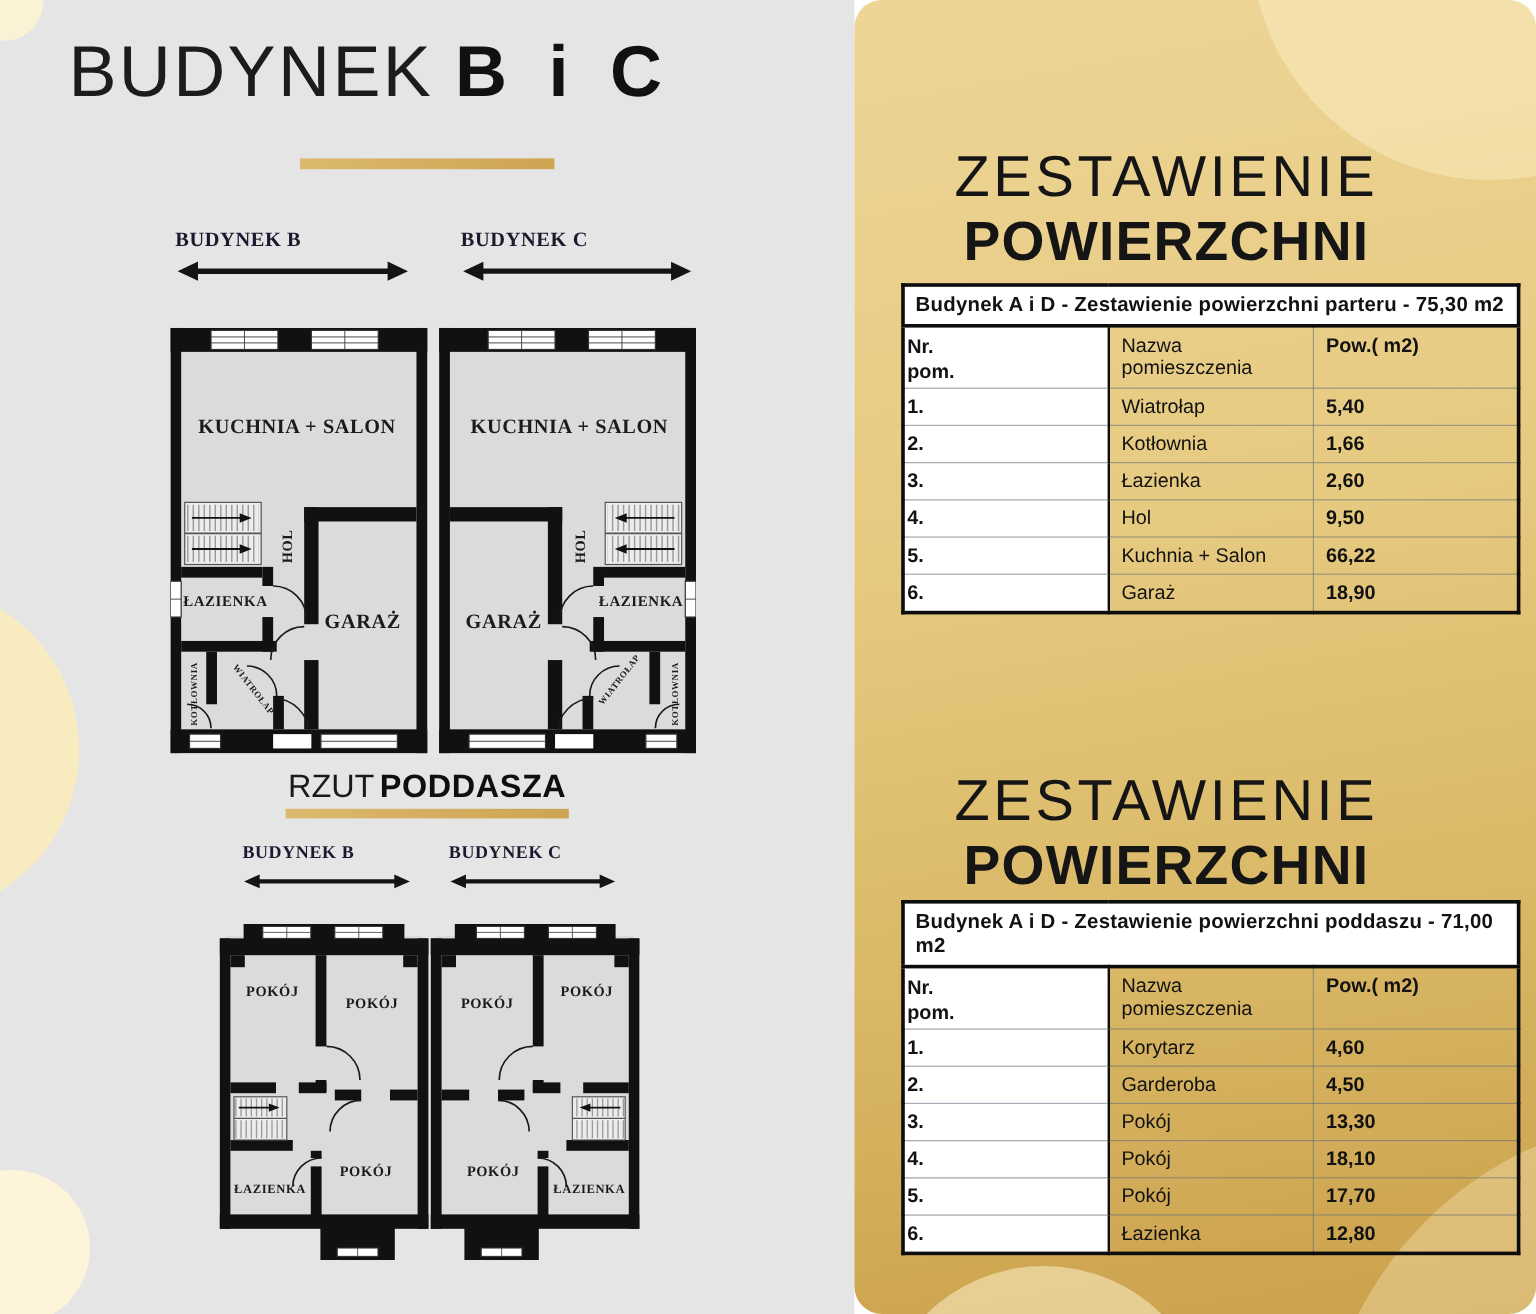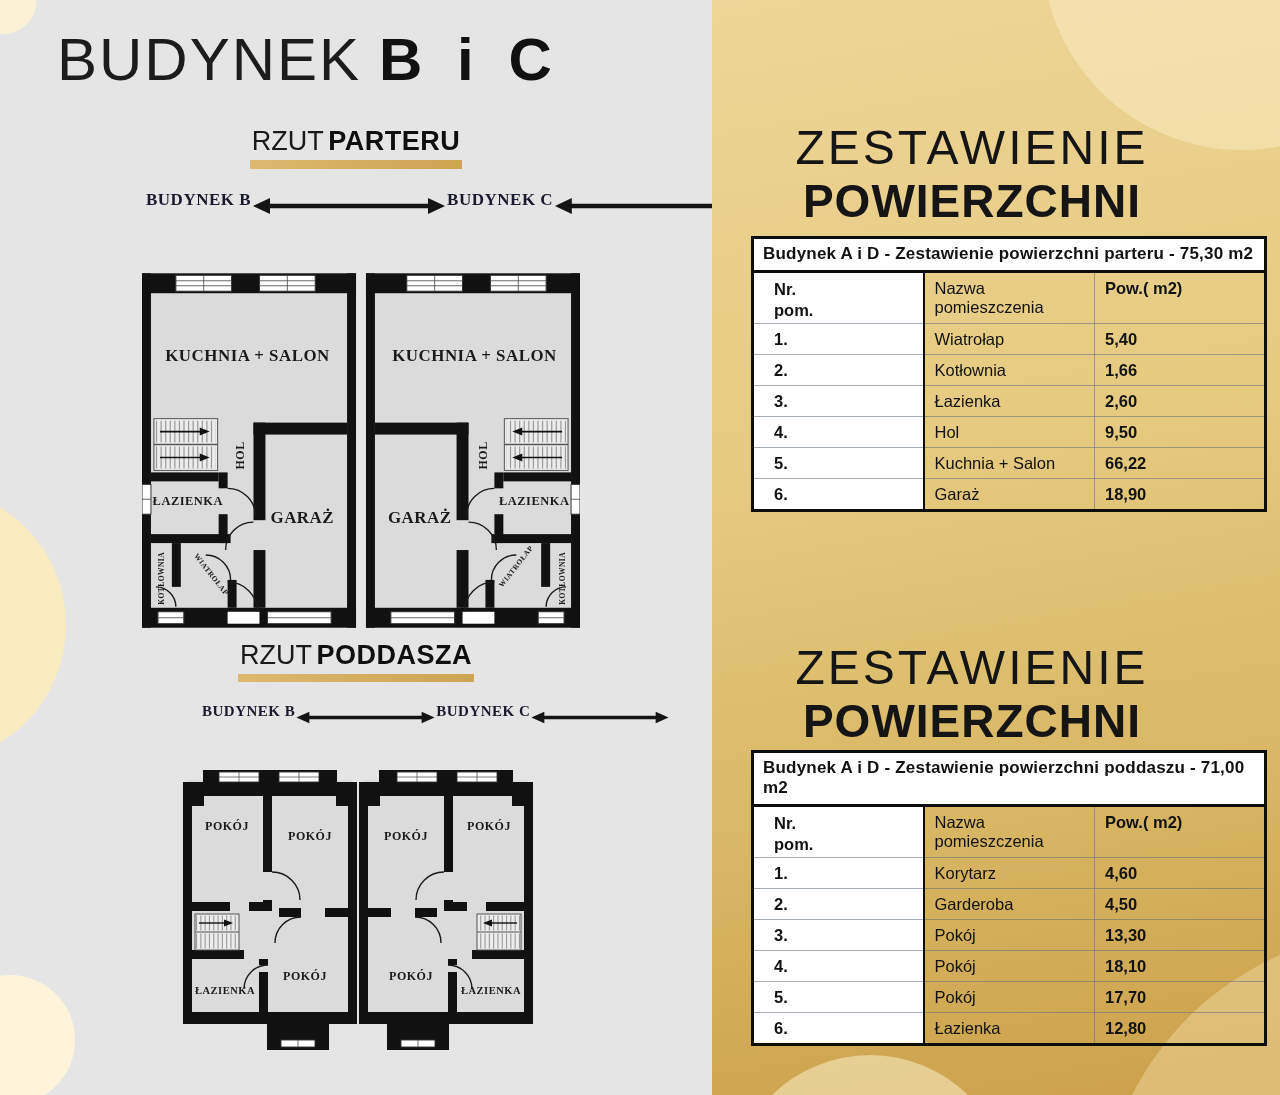--- a/index.html
+++ b/index.html
@@ -12,42 +12,42 @@
   .wc2{left:-28px;top:-30px;width:64px;height:64px;background:#fbf2d6;}
   .wc3{left:-55px;top:975px;width:130px;height:130px;background:#fdf4da;}
   .main-title{position:absolute;left:57px;top:28px;white-space:nowrap;line-height:1.05;}
   .t-light{font-size:60px;font-weight:300;letter-spacing:2px;color:#1c1c1c;}
   .t-bold{font-size:60px;font-weight:800;letter-spacing:9px;margin-left:18px;color:#111;}
   .rzut{position:absolute;left:0;width:712px;text-align:center;line-height:1.05;}
   .rzut .rz-light{font-size:27px;font-weight:400;color:#1a1a1a;}
   .rzut .rz-bold{font-size:27px;font-weight:800;color:#0f0f0f;letter-spacing:0.5px;}
   .gold-bar{display:block;margin:5px auto 0;background:linear-gradient(90deg,#dcb96e,#cda452);}
   .bldg-row{position:absolute;display:flex;justify-content:space-between;}
-  .bldg-col{display:flex;flex-direction:row;align-items:flex-end;}
+  .bldg-col{display:flex;flex-direction:column;align-items:flex-start;}
   .bldg-label{font-family:"Liberation Serif",serif;font-weight:bold;font-size:17px;
               letter-spacing:0.5px;color:#1a1a2e;margin-bottom:6px;white-space:nowrap;}
   .arrow-svg{display:block;}
   .plan-svg{position:absolute;}
   .plan-svg text{font-family:"Liberation Serif",serif;font-weight:bold;fill:#1b1b1b;letter-spacing:0.5px;}
   
   .gold-panel{position:absolute;left:712px;top:0;width:568px;height:1095px;overflow:hidden;
-              background:linear-gradient(170deg,#eed597 0%,#e6ca80 40%,#d9b866 70%,#cba04b 100%);}
+              background:linear-gradient(170deg,#eed597 0%,#e6ca80 40%,#d9b866 70%,#cba04b 100%);border-radius:23px;}
   .gc1{left:330px;top:-250px;width:400px;height:400px;background:rgba(255,245,210,0.40);}
   .gc2{left:18px;top:1055px;width:280px;height:280px;background:rgba(255,246,210,0.50);}
   .gc3{left:388px;top:930px;width:600px;height:600px;background:rgba(255,244,205,0.32);}
   .sum-head{position:absolute;left:10px;width:500px;text-align:center;line-height:1.02;color:#151515;}
   .sum-head .l1{display:block;font-size:48px;font-weight:300;letter-spacing:3px;}
   .sum-head .l2{display:block;font-size:46px;font-weight:800;letter-spacing:1px;margin-top:5px;}
   .area-table{position:absolute;left:39px;border-collapse:collapse;table-layout:fixed;width:516px;
               font-family:"Liberation Sans",sans-serif;color:#121212;border:3px solid #0d0d0d;}
   .area-table th,.area-table td{border:1px solid rgba(95,110,125,0.55);}
   .caption-row th{background:#ffffff;border:none;border-bottom:3px solid #0d0d0d;
                   font-size:17px;font-weight:bold;text-align:left;padding:5px 8px 6px 9px;letter-spacing:0.2px;}
   .nrcol{background:#ffffff;border-right:2px solid #0d0d0d !important;font-weight:bold;
-         text-align:left;padding:3px 20px;width:66px;}
+         text-align:left;padding:3px 2px;width:66px;}
   .namecol{width:318px;text-align:left;padding:3px 10px;font-weight:normal;}
   .areacol{width:122px;text-align:left;padding:3px 10px;font-weight:bold;}
   .head-row th{height:40px;vertical-align:top;font-size:16.5px;padding-top:6px;}
   .head-row .nrcol{line-height:1.25;}
   .data-row td{height:24px;font-size:16.5px;}
 </style>
 </head>
 <body>
 
 <div class="canvas">
@@ -55,24 +55,20 @@
   <div class="left-panel">
     <div class="circle wc1"></div>
     <div class="circle wc2"></div>
     <div class="circle wc3"></div>
 
     <div class="main-title">
       <span class="t-light">BUDYNEK</span><span class="t-bold">B i C</span>
     </div>
 
     <div class="rzut" style="top:127px;">
-      <div>
-        <span class="rz-light">RZUT</span>
-        <span class="rz-bold">PARTERU</span>
-      </div>
       <span class="gold-bar" style="width:212px;height:9px;"></span>
     </div>
 
     <div class="bldg-row" style="left:146px;top:190px;width:432px;">
       <div class="bldg-col">
         <div class="bldg-label">BUDYNEK B</div>
         <svg class="arrow-svg" width="196" height="20" viewBox="0 0 196 20">
           <line x1="15" y1="10" x2="181" y2="10" stroke="#141414" stroke-width="4.5"></line>
           <polygon points="2,10 19,2 19,18" fill="#141414"></polygon>
           <polygon points="194,10 177,2 177,18" fill="#141414"></polygon>

